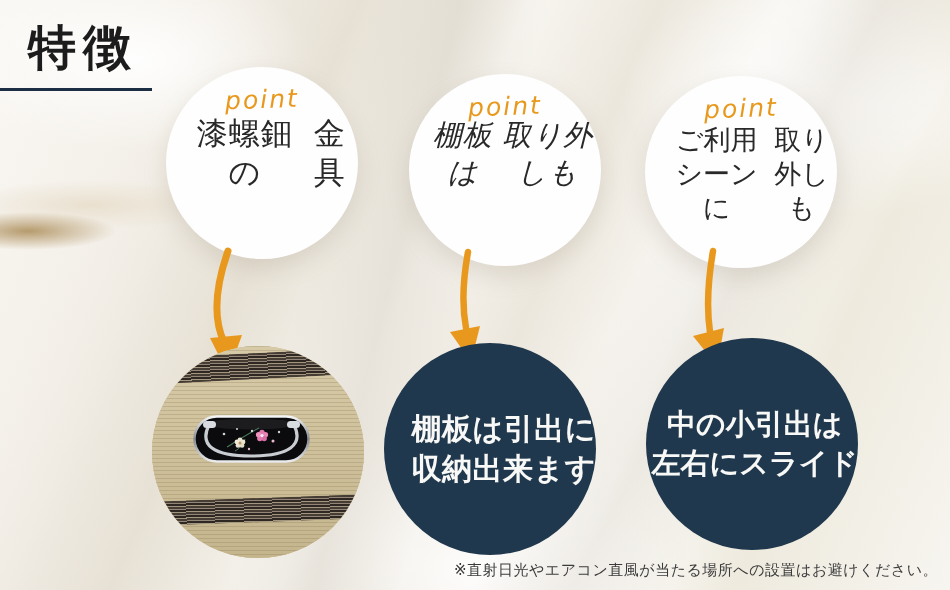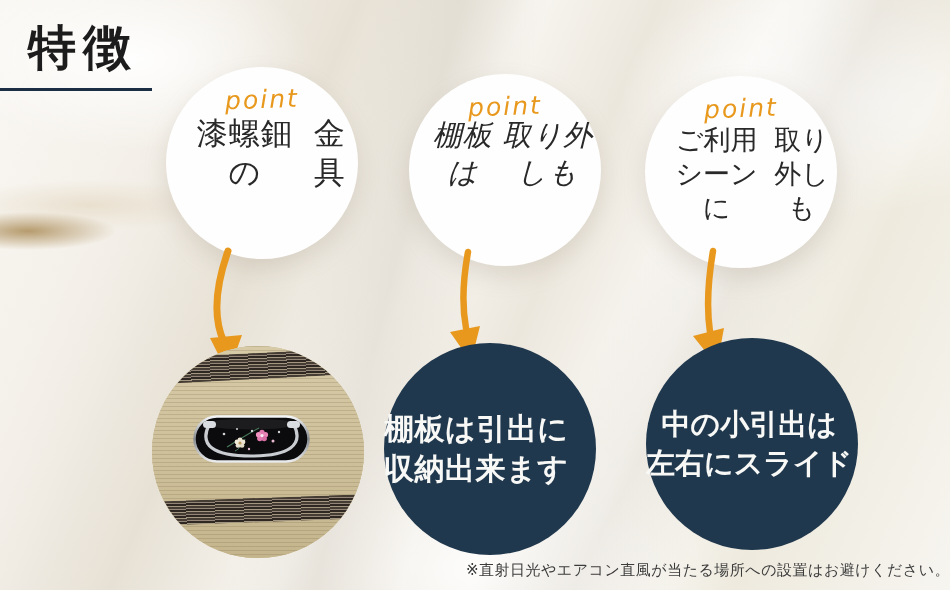--- a/index.html
+++ b/index.html
@@ -69,21 +69,21 @@
 
   
   .arrow { position: absolute; }
   .arrow.a1 { left: 198px; top: 246px; }
   .arrow.a2 { left: 442px; top: 248px; }
   .arrow.a3 { left: 682px; top: 246px; }
 
   
   .rcircle {
     position: absolute; width: 212px; height: 212px; border-radius: 50%;
-    display: flex; align-items: center; justify-content: flex-start;
+    display: flex; align-items: center; justify-content: flex-end;
   }
   .rcircle.navy { background: #20384d; }
   .rcircle.b1 { left: 152px; top: 346px; overflow: hidden; background: #cec19d; }
   .rcircle.b2 { left: 384px; top: 343px; }
   .rcircle.b3 { left: 646px; top: 338px; }
   .rcircle-text {
     text-align: center; color: #f8f8f6;
     font-size: 30px; font-weight: 700; line-height: 1.35; letter-spacing: 0.5px;
   }
   .b3 .rcircle-text { font-size: 29px; letter-spacing: 0; }
@@ -103,21 +103,21 @@
     background: repeating-linear-gradient(180deg,
       #453c33 0px, #453c33 2px, #938678 2px, #938678 3px,
       #2f2822 3px, #2f2822 5px, #a29680 5px, #a29680 6px);
   }
   .band.top    { top: 7px;  height: 26px; transform: rotate(-3deg); }
   .band.bottom { top: 152px; height: 24px; transform: rotate(-2deg); }
   .handle-svg { position: absolute; left: 41px; top: 69px; }
 
   
   .footnote {
-    position: absolute; right: 0; bottom: 10px;
+    position: absolute; right: 12px; bottom: 10px;
     font-family: "Liberation Sans", "DejaVu Sans", sans-serif;
     font-size: 15px; color: #3b3b3b; letter-spacing: 0.5px;
   }
 </style>
 </head>
 <body>
 
 <div class="bg-fabric"></div>
 <div class="bg-fold"></div>
 

